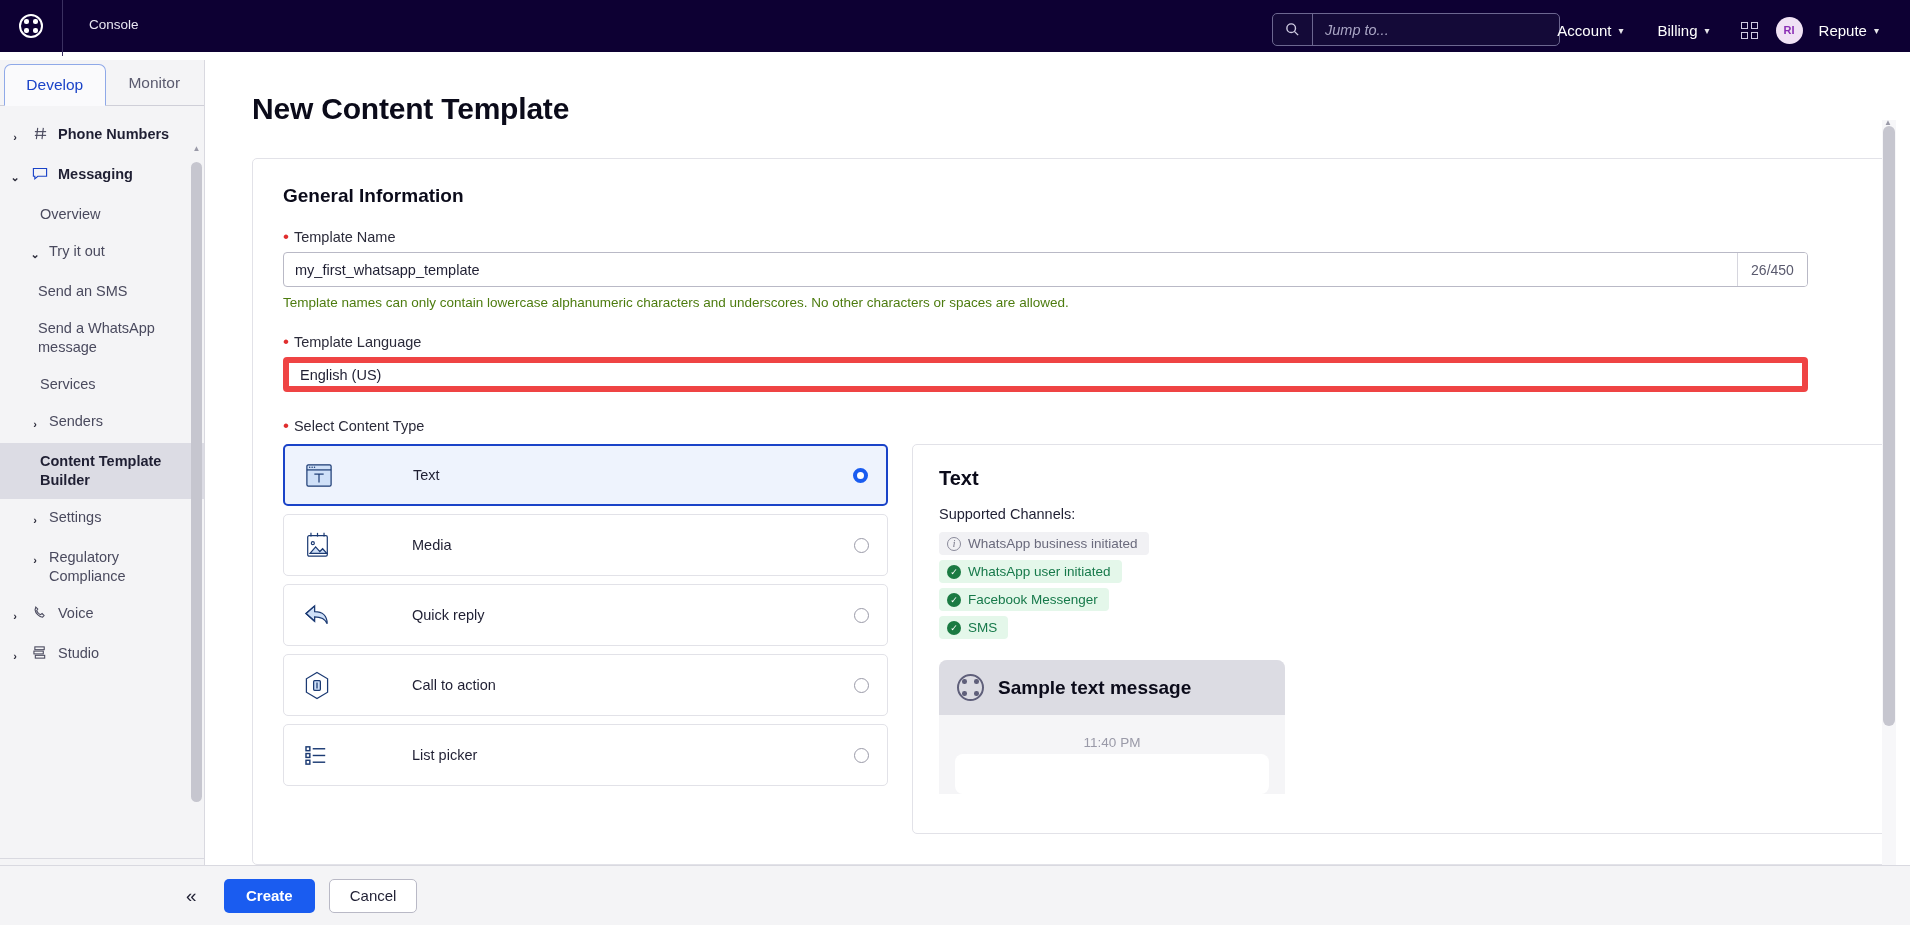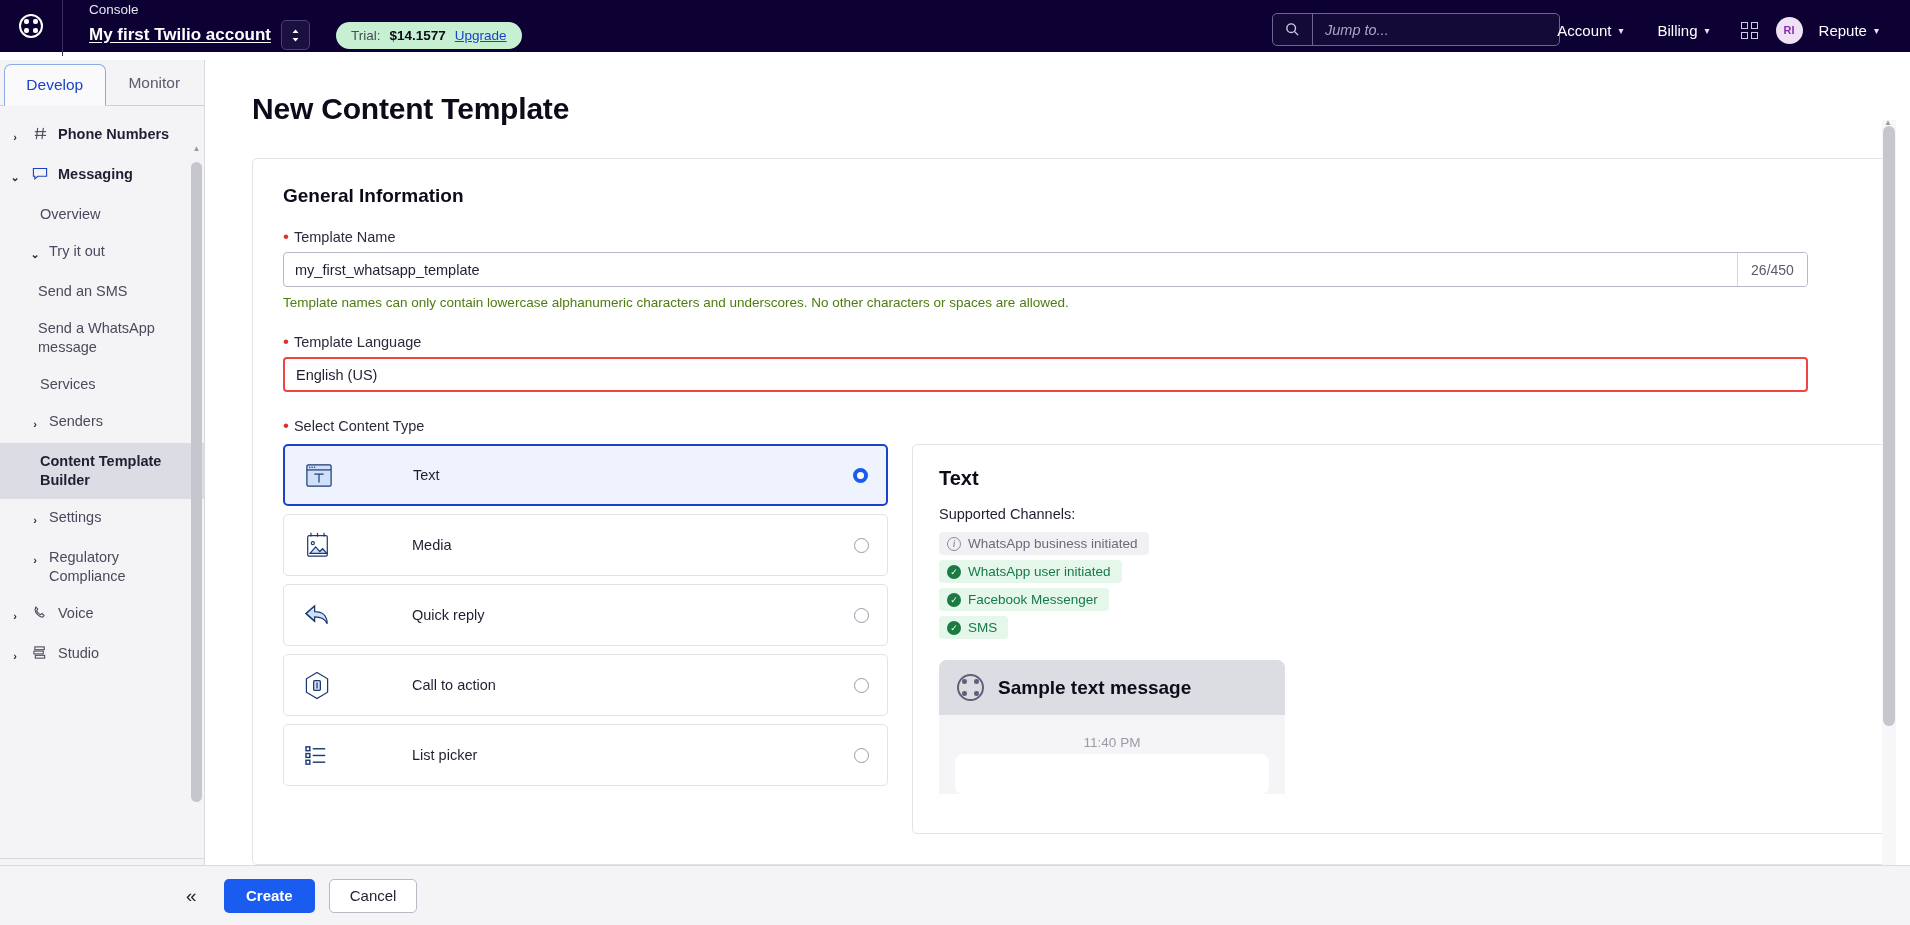--- a/index.html
+++ b/index.html
@@ -148,21 +148,21 @@
     flex: 1; border: none; outline: none; font-size: 14.5px; color: #1f1f33;
     padding: 0 11px; font-family: inherit; background: transparent;
   }
   .counter {
     width: 70px; border-left: 1px solid #d6d6de; display:flex; align-items:center; justify-content:center;
     font-size: 14px; color: #5a5a6e; background:#fff;
   }
   .help { font-size: 13.5px; color: #4d7c0f; margin-top: 8px; }
 
   .select-wrap {
-    height: 35px; border: 2px solid #ef4444; border-radius: 4px; width: 1525px;
+    height: 35px; border: 6px solid #ef4444; border-radius: 4px; width: 1525px;
     display:flex; align-items:center; padding: 0 11px; font-size: 14.5px; color:#1f1f33; background:#fff;
   }
 
   .ct-grid { display: flex; gap: 24px; margin-top: 10px; }
   .ct-list { width: 605px; }
   .ct-row {
     display: flex; align-items: center; height: 62px; border: 1px solid #e2e2e8; border-radius: 5px;
     margin-bottom: 8px; background: #fff; cursor: pointer; padding: 0 18px 0 20px;
   }
   .ct-row.sel { border: 2px solid #1a43c8; background: #eef3fd; }
@@ -226,34 +226,20 @@
     <div class="ring">
         <i></i>
         <i></i>
         <i></i>
         <i></i>
       </div>
   </div>
   <div class="tb-divider"></div>
   <div class="tb-acct">
     <div class="tb-console">Console</div>
-    <div class="tb-acctrow">
-      <span class="tb-acctname">My first Twilio account</span>
-      <span class="tb-switcher">
-        <svg width="11" height="15" viewBox="0 0 11 15">
-            <path d="M5.5 1.5 L8.5 5 L2.5 5 Z" fill="#fff"></path>
-            <path d="M5.5 13.5 L8.5 10 L2.5 10 Z" fill="#fff"></path>
-          </svg>
-      </span>
-      <span class="tb-trial">
-        <span class="lbl">Trial:</span>
-        <span class="amt">$14.1577</span>
-        <span class="up">Upgrade</span>
-      </span>
-    </div>
   </div>
 
   <div class="tb-search">
     <span class="sicon">
       <svg width="15" height="15" viewBox="0 0 16 16">
           <circle cx="6.6" cy="6.6" r="4.6" fill="none" stroke="#cfcbe2" stroke-width="1.5"></circle>
           <line x1="10" y1="10" x2="14" y2="14" stroke="#cfcbe2" stroke-width="1.5"></line>
         </svg>
     </span>
     <input type="text" placeholder="Jump to..." style="">

